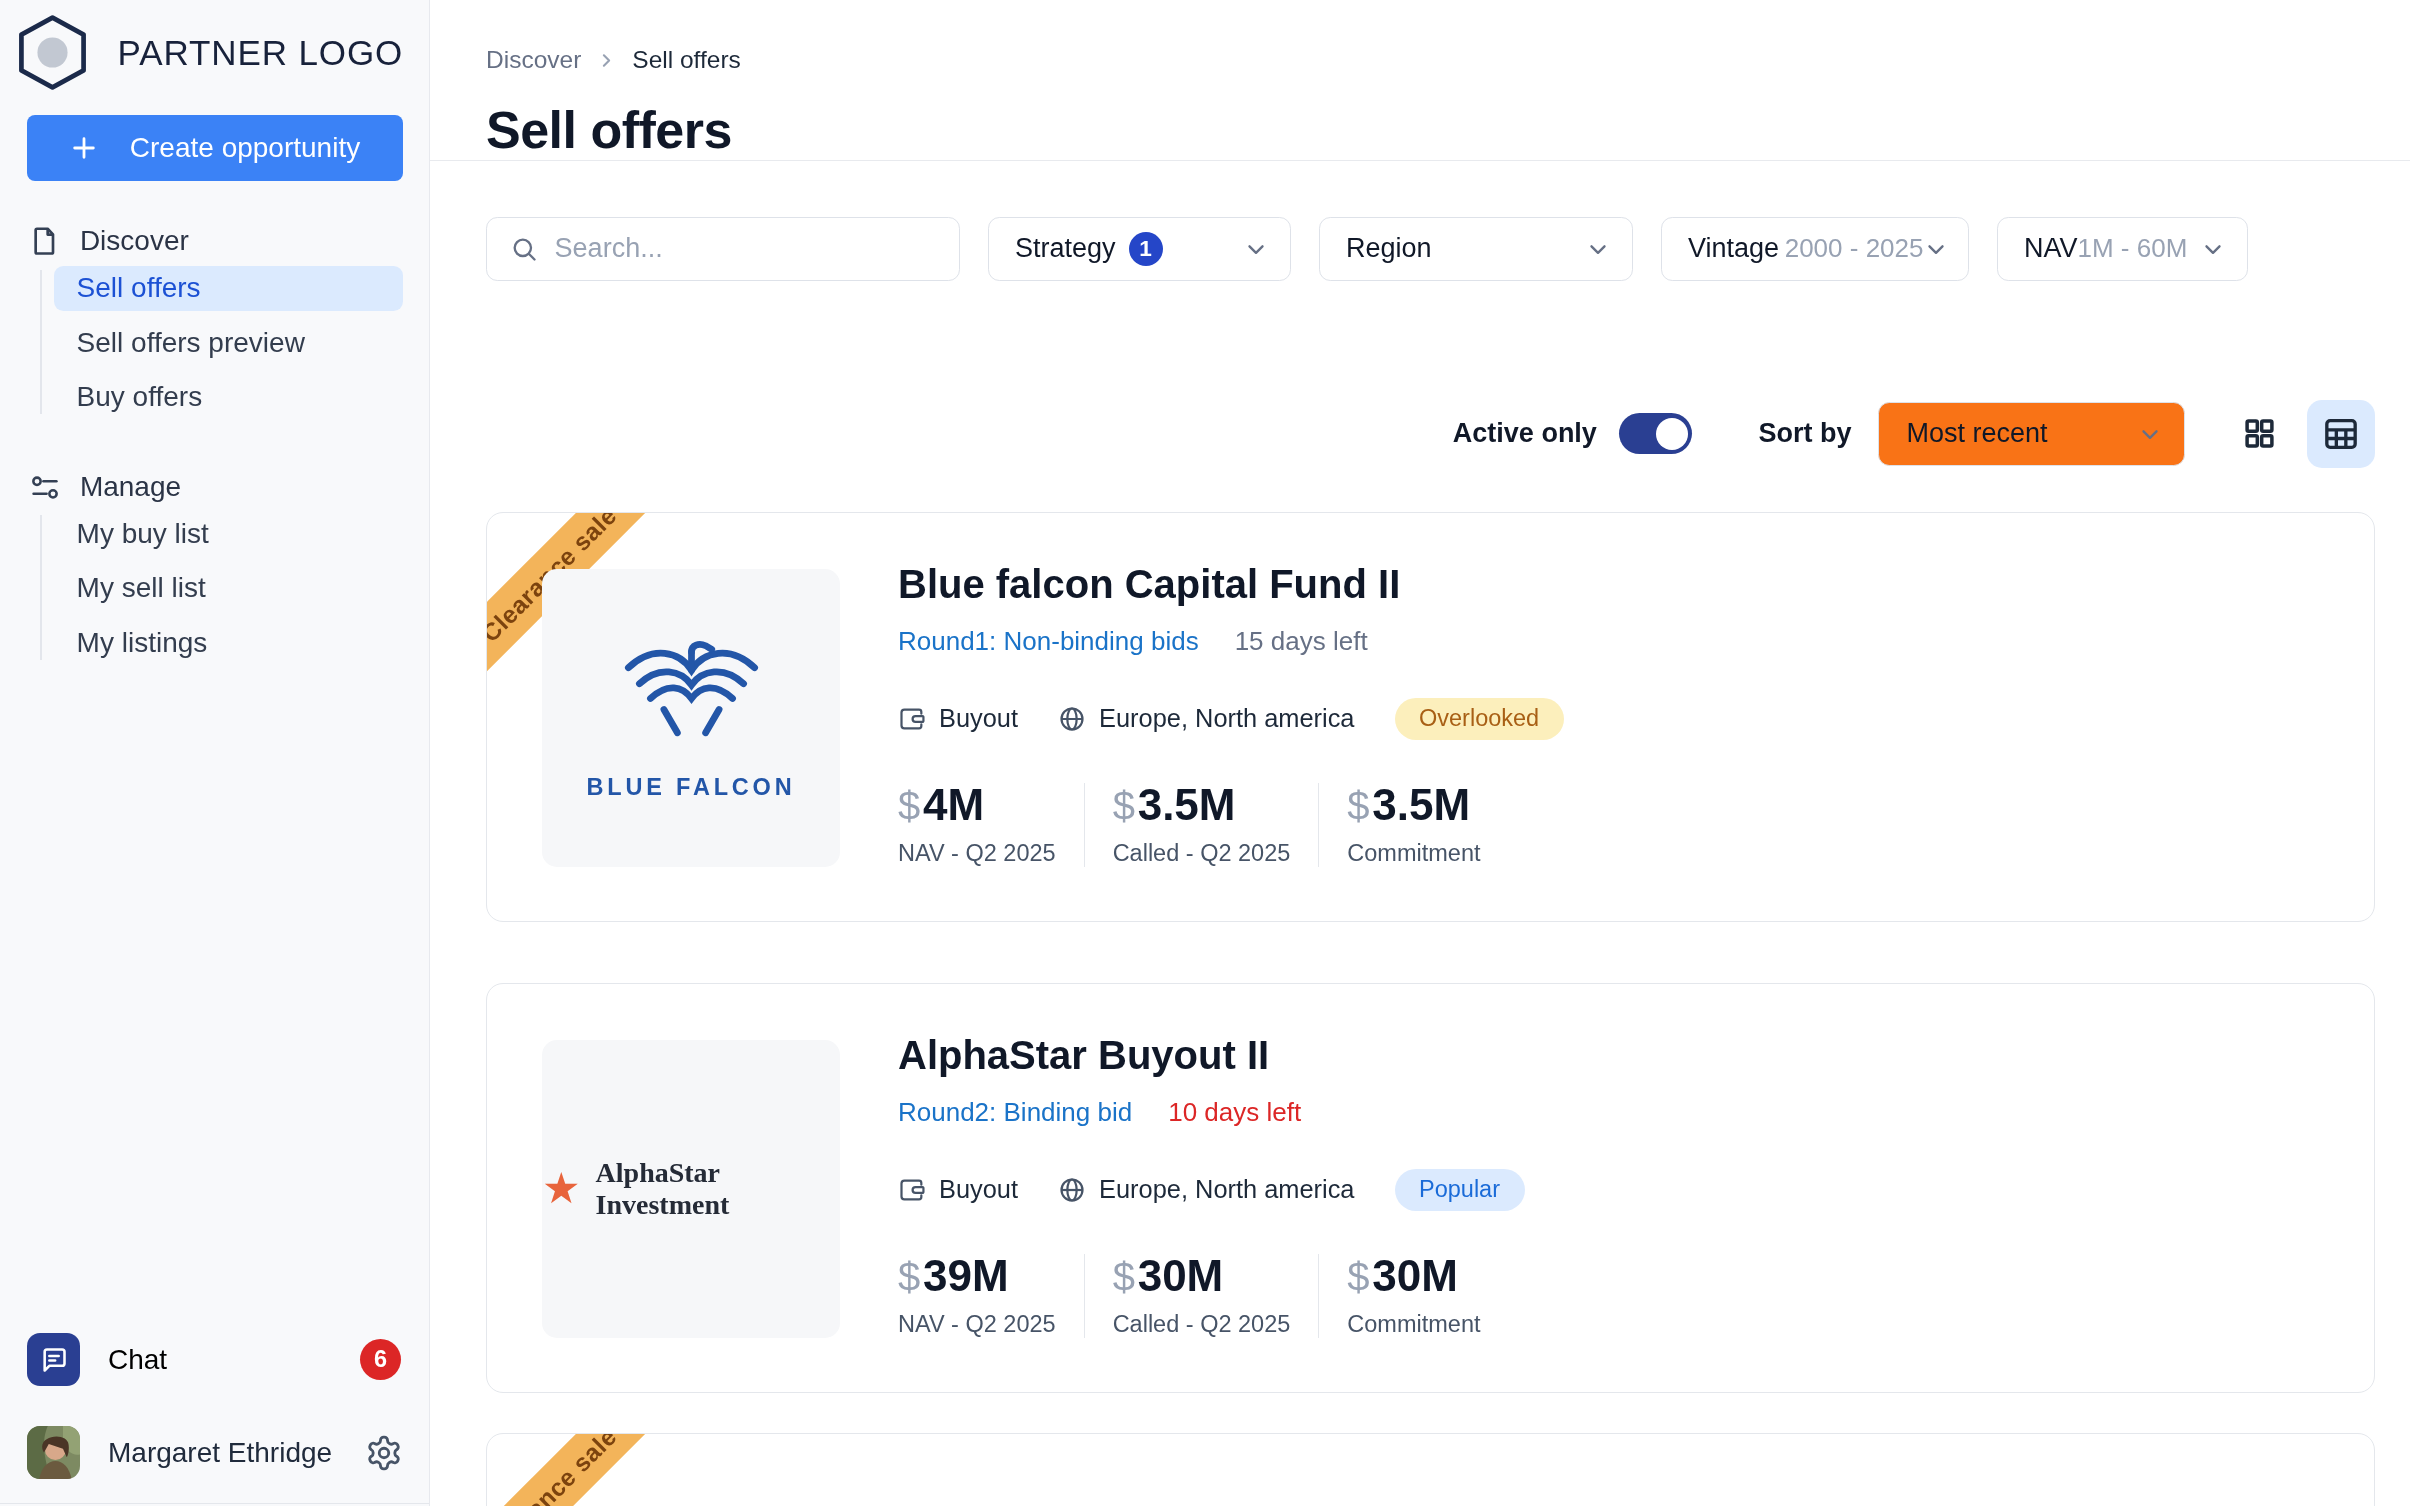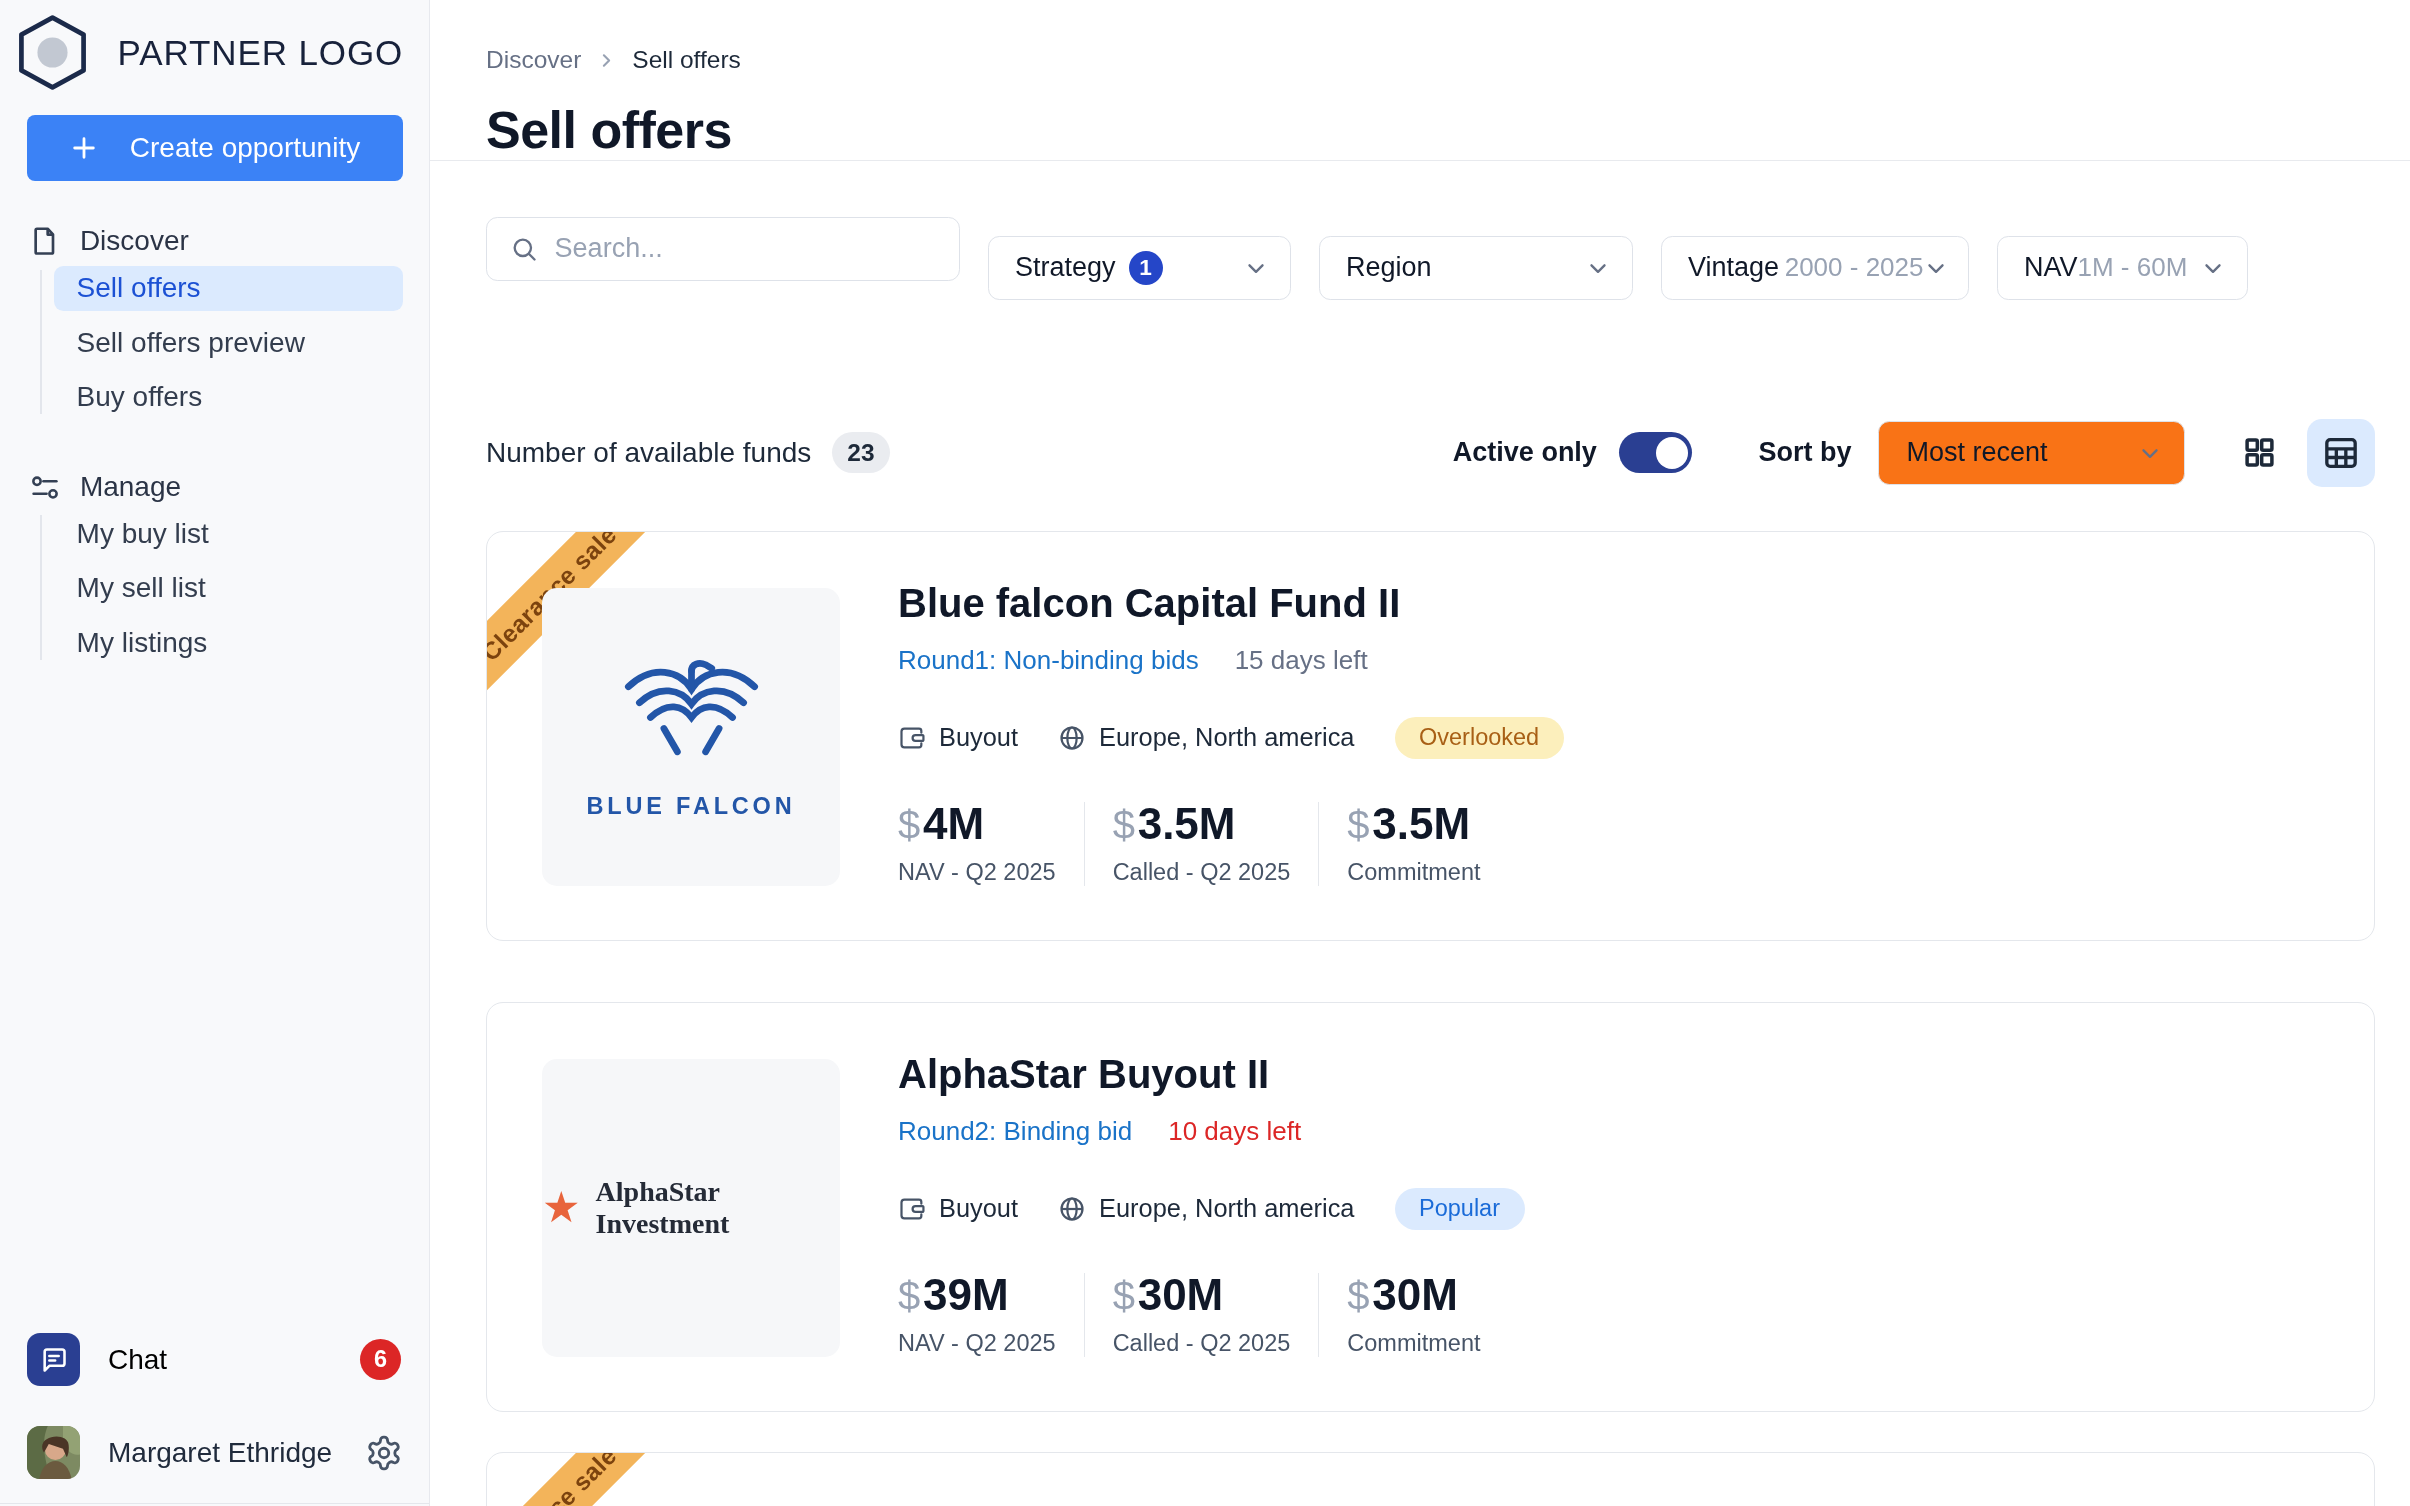--- a/index.html
+++ b/index.html
@@ -48,21 +48,21 @@
 
   .content{padding:0 36px 0 56px;}
   .filters{margin-top:56px;display:flex;gap:28px;}
   .search-box{width:474px;height:64px;border:1.9px solid #dee2e9;border-radius:11.3px;background:#fff;
               display:flex;align-items:center;padding:0 22.6px;gap:15px;}
   .search-box svg{flex:0 0 auto;color:#667085;}
   .search-box input{border:none;outline:none;font-size:27px;color:#101828;background:transparent;width:100%;
                     font-family:inherit;}
   .search-box input::placeholder{color:#98a2b3;}
   .filter-btn{height:64px;border:1.9px solid #dee2e9;border-radius:11.3px;background:#fff;
-              display:flex;align-items:center;padding:0 21px 0 26px;cursor:pointer;margin-top:19px;}
+              display:flex;align-items:center;padding:0 21px 0 26px;cursor:pointer;}
   .filter-btn .flabel{font-size:27px;color:#101828;font-weight:500;white-space:nowrap;}
   .filter-btn .fvalue{font-size:26px;color:#98a2b3;white-space:nowrap;}
   .filter-btn .chev{margin-left:auto;color:#667085;display:flex;}
   .w-strategy{width:303px;} .w-region{width:314px;} .w-vintage{width:308px;} .w-nav{width:251px;}
   .count-badge{min-width:34px;height:34px;border-radius:50%;background:#2546c8;color:#fff;font-size:22.6px;font-weight:600;
                display:flex;align-items:center;justify-content:center;margin-left:13px;}
   .w-vintage .fvalue{margin-left:5.6px;}
   .w-nav .fvalue{margin-left:auto;margin-right:13px;}
   .w-nav .chev{margin-left:0;}
 
@@ -272,24 +272,20 @@
           <span class="fvalue">1M - 60M</span>
           <span class="chev">
             <svg width="26" height="26" viewBox="0 0 24 24" fill="none" stroke="#667085" stroke-width="2.2" stroke-linecap="round" stroke-linejoin="round">
                 <path d="M6 9.5l6 6 6-6"></path>
               </svg>
           </span>
         </div>
       </div>
 
       <div class="toolbar">
-        <div class="funds">
-          <span>Number of available funds</span>
-          <span class="funds-badge">23</span>
-        </div>
         <div class="toolbar-right">
           <span class="active-only-label">Active only</span>
           <span class="toggle">
               <span class="knob"></span>
             </span>
           <span class="sortby-label">Sort by</span>
           <div class="sort-select">
             <span class="svalue">Most recent</span>
             <span class="chev">
               <svg width="26" height="26" viewBox="0 0 24 24" fill="none" stroke="#667085" stroke-width="2.2" stroke-linecap="round" stroke-linejoin="round">

